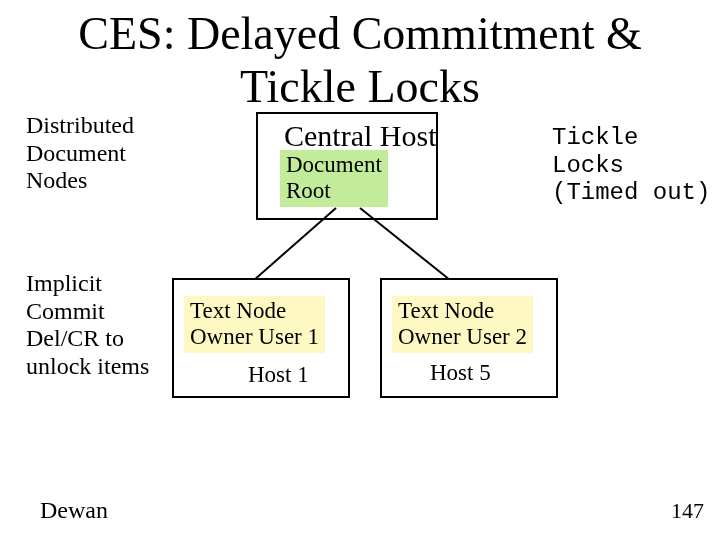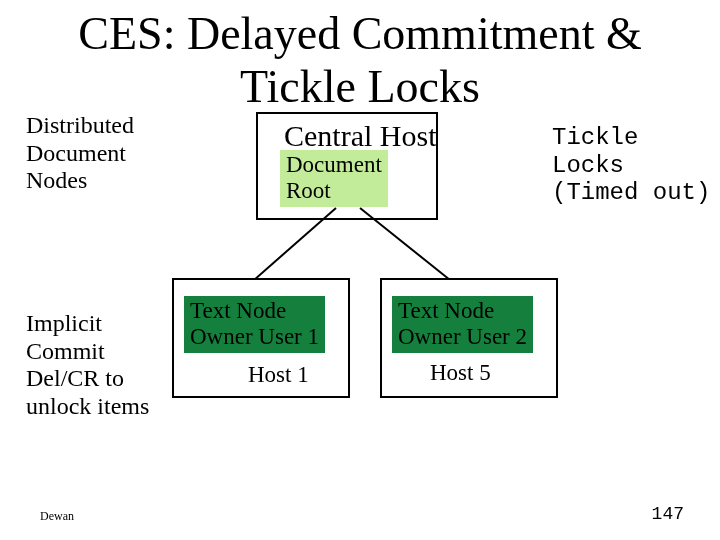--- a/index.html
+++ b/index.html
@@ -29,54 +29,53 @@
     background: #fff;
   }
   .node {
     position: absolute;
     font-size: 23px;
     line-height: 1.15;
     padding: 2px 6px;
     white-space: pre-line;
   }
   .green { background: #c2eb9a; }
-  .pink  { background: #15803d; }
+  .pink  { background: #fef9c3; }
   svg.connectors {
     position: absolute;
     left: 0; top: 0;
     width: 720px; height: 540px;
     pointer-events: none;
   }
   .footer-left {
     position: absolute;
     left: 40px;
     bottom: 16px;
-    font-size: 12px;
+    font-size: 24px;
   }
   .footer-right {
     position: absolute;
-    right: 36px;
+    right: 16px;
     bottom: 16px;
-    font-size: 18px;
-    font-family: Liberation Mono, monospace;
+    font-size: 22px;
   }
 </style>
 </head>
 <body>
 
 <div class="title">CES: Delayed Commitment &amp; Tickle Locks</div>
 
 <div class="label" style="left:26px; top:104px;margin-top:8px;">Distributed
 Document
 Nodes</div>
 
 <div class="label" style="left:552px; top:124px;font-family:Liberation Mono, monospace;">Tickle Locks
 (Timed out)</div>
 
-<div class="label" style="left:26px; top:270px;margin-top:40px;">Implicit
+<div class="label" style="left:26px; top:270px;">Implicit
 Commit
 Del/CR to
 unlock items</div>
 
 <div class="hostbox" style="left:256px; top:112px; width:182px; height:108px;"></div>
 <div class="label" style="left:284px; top:119px; font-size:30px;">Central Host</div>
 <div class="node green" style="left:280px; top:150px;">Document
 Root</div>
 
 <svg class="connectors">

